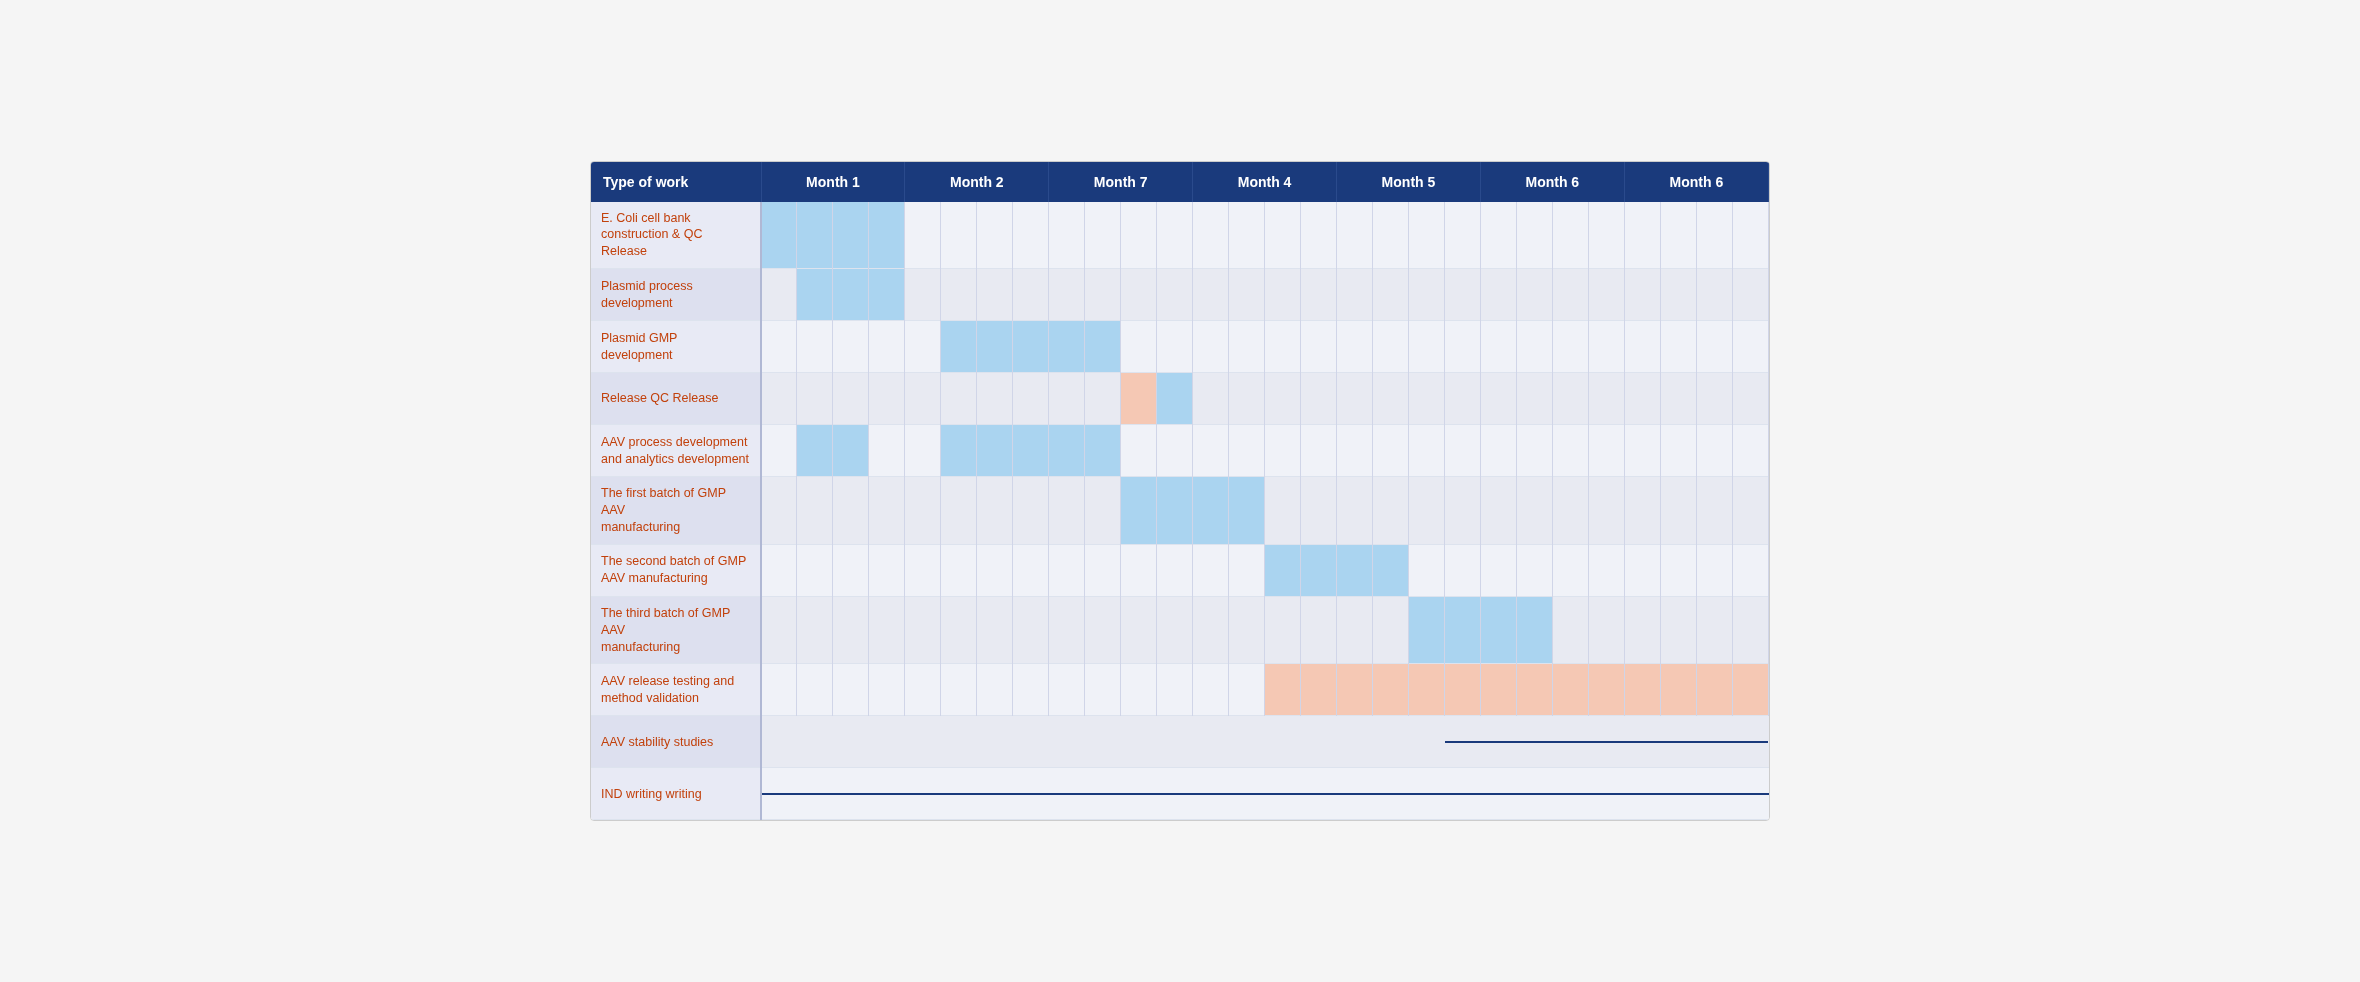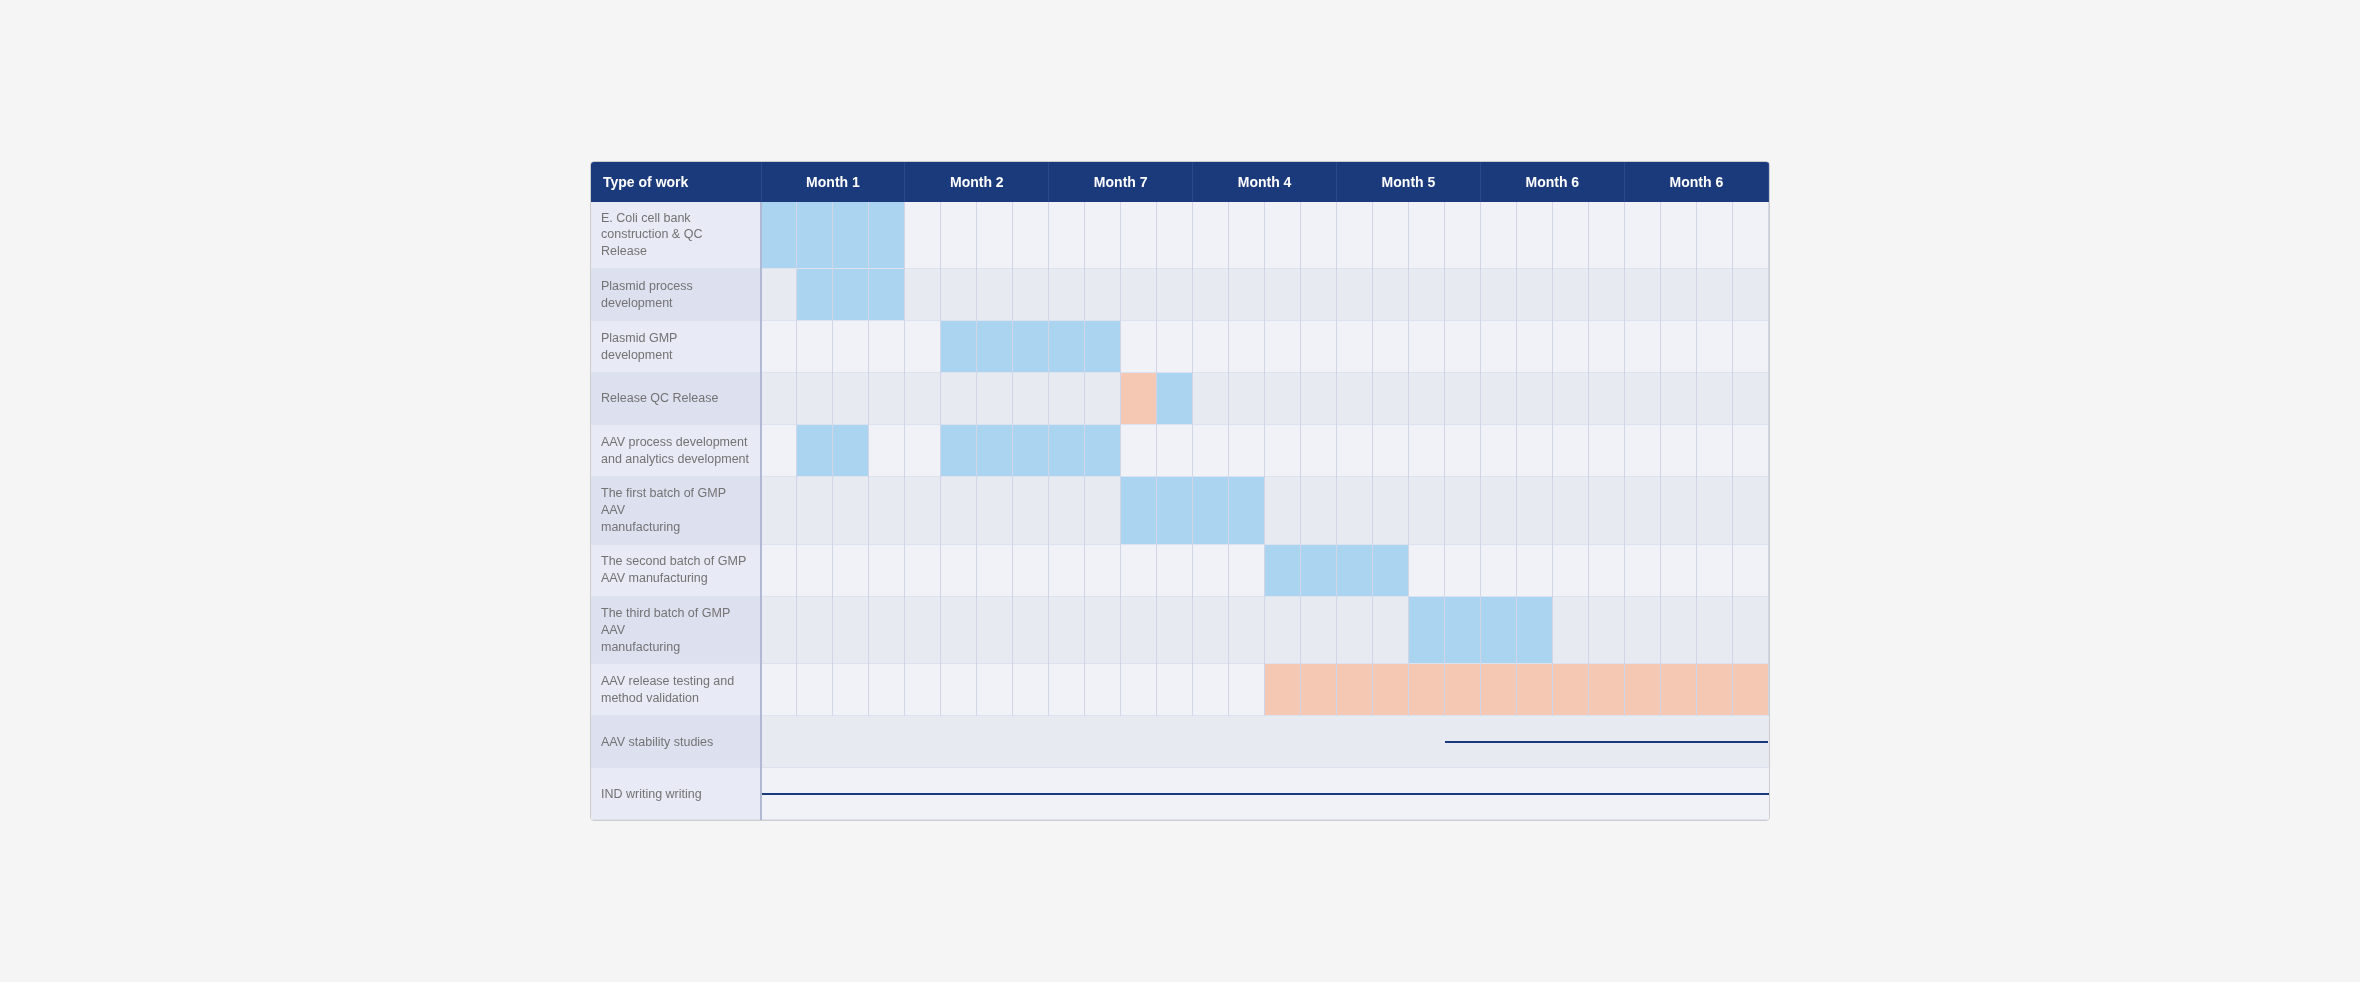--- a/index.html
+++ b/index.html
@@ -55,21 +55,21 @@
     }
     .gantt-table tbody td {
       padding: 0;
       height: 52px;
       border-right: 1px solid #d0d5e8;
       position: relative;
     }
     .gantt-table tbody td.label-cell {
       padding: 8px 10px;
       font-size: 12.5px;
-      color: #737373;
+      color: #c2410c;
       line-height: 1.35;
       vertical-align: middle;
       border-right: 2px solid #b0b8d4;
       background: #e0e3f0;
     }
     .gantt-table tbody tr:nth-child(odd) td.label-cell {
       background: #e8eaf5;
     }
     .gantt-table tbody tr:nth-child(even) td.label-cell {
       background: #dde0ef;

